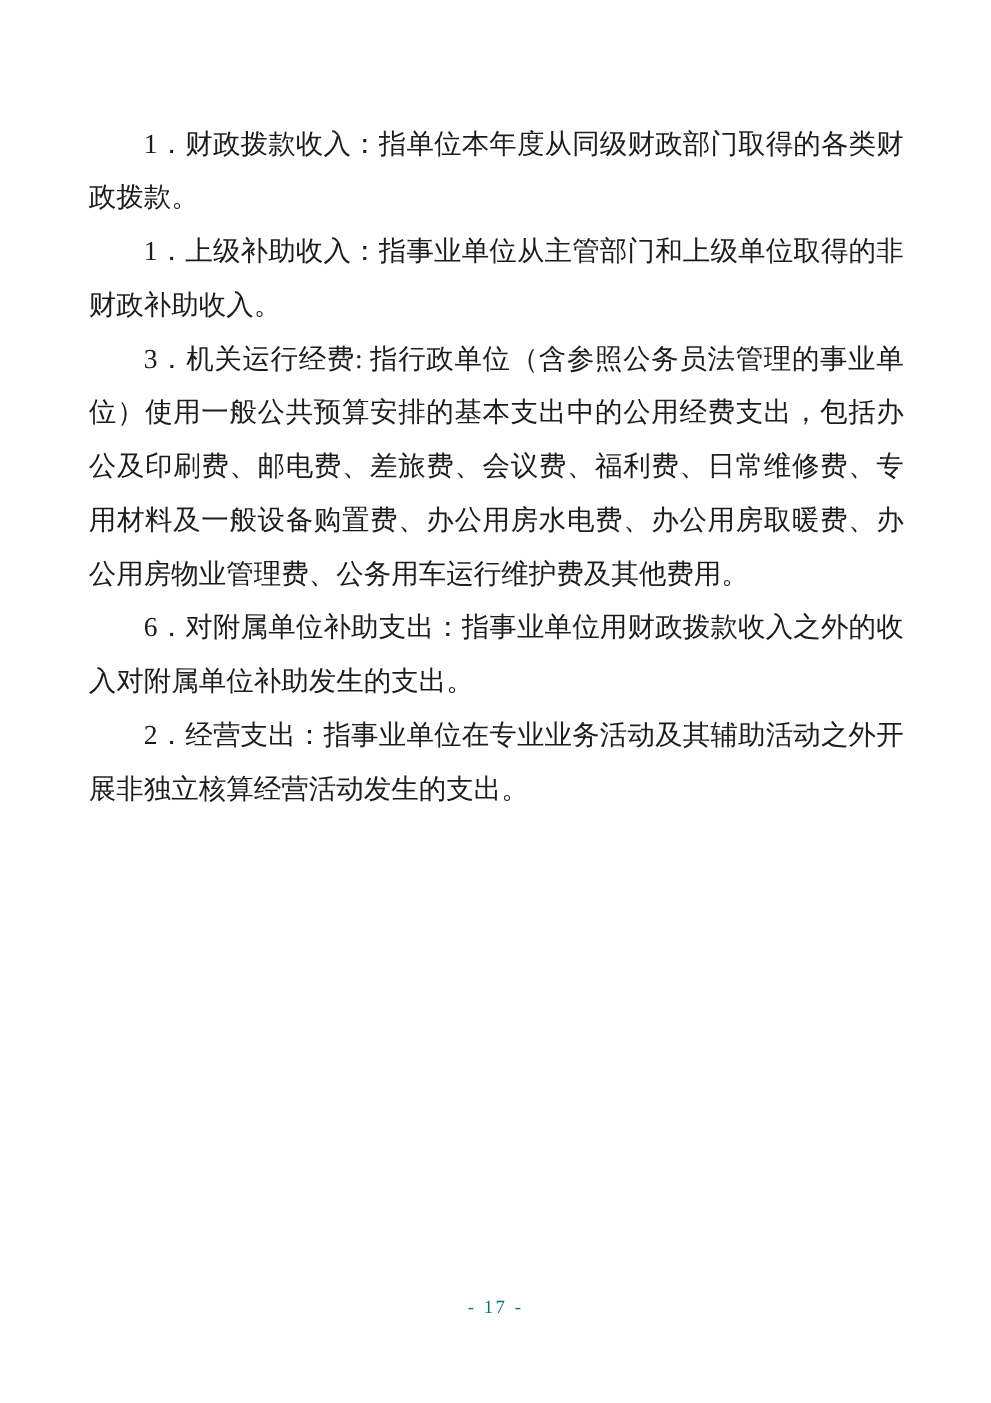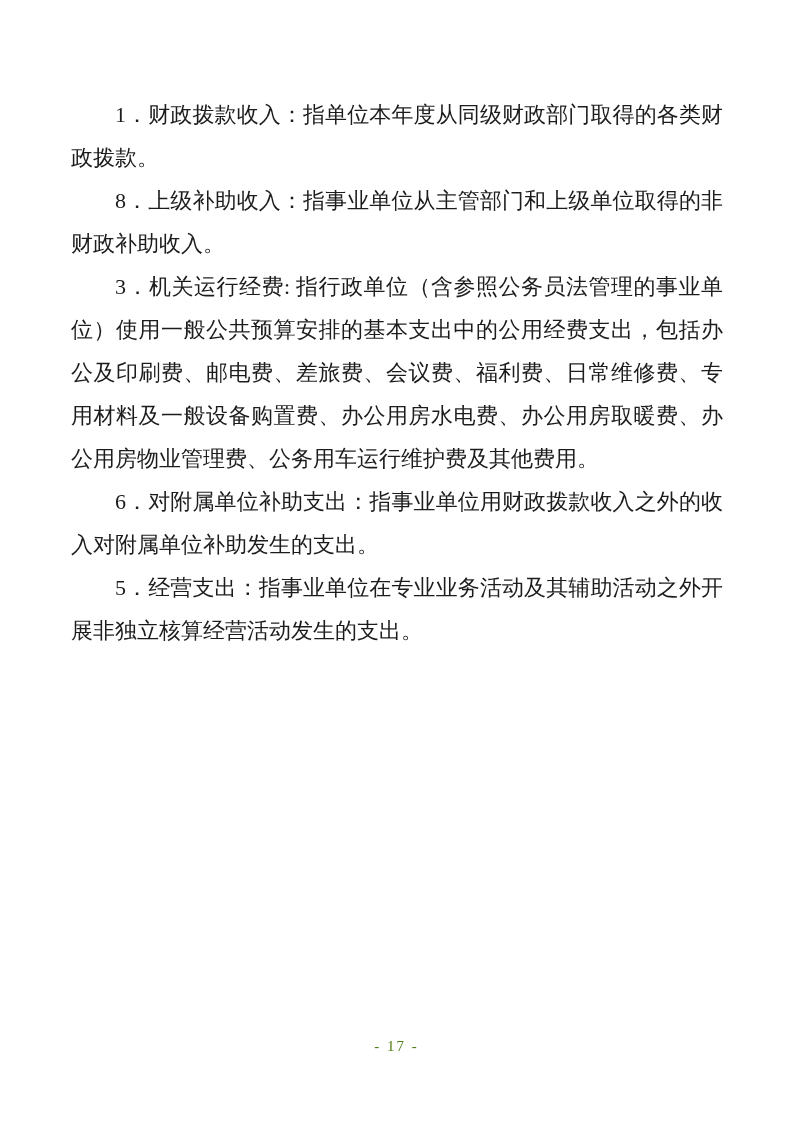--- a/index.html
+++ b/index.html
@@ -32,37 +32,37 @@
     padding: 0;
     text-indent: 2em;
     word-break: break-all;
   }
   .page-footer {
     position: absolute;
     left: 0;
     top: 1036px;
     width: 100%;
     text-align: center;
-    color: #4d7c0f;
+    color: #0f766e;
     font-size: 15px;
     line-height: 20px;
     letter-spacing: 2px;
     font-family: "Liberation Serif", "DejaVu Serif", serif;
   }
 </style>
 </head>
 <body>
 
 <div class="page">
 
   <div class="doc-body">
     <p>1．财政拨款收入：指单位本年度从同级财政部门取得的各类财政拨款。</p>
-    <p>8．上级补助收入：指事业单位从主管部门和上级单位取得的非财政补助收入。</p>
+    <p>1．上级补助收入：指事业单位从主管部门和上级单位取得的非财政补助收入。</p>
     <p>3．机关运行经费: 指行政单位（含参照公务员法管理的事业单位）使用一般公共预算安排的基本支出中的公用经费支出，包括办公及印刷费、邮电费、差旅费、会议费、福利费、日常维修费、专用材料及一般设备购置费、办公用房水电费、办公用房取暖费、办公用房物业管理费、公务用车运行维护费及其他费用。</p>
     <p>6．对附属单位补助支出：指事业单位用财政拨款收入之外的收入对附属单位补助发生的支出。</p>
-    <p>5．经营支出：指事业单位在专业业务活动及其辅助活动之外开展非独立核算经营活动发生的支出。</p>
+    <p>2．经营支出：指事业单位在专业业务活动及其辅助活动之外开展非独立核算经营活动发生的支出。</p>
   </div>
 
   <div class="page-footer">
     <span>- 17 -</span>
   </div>
 
 </div>
 
 </body></html>

